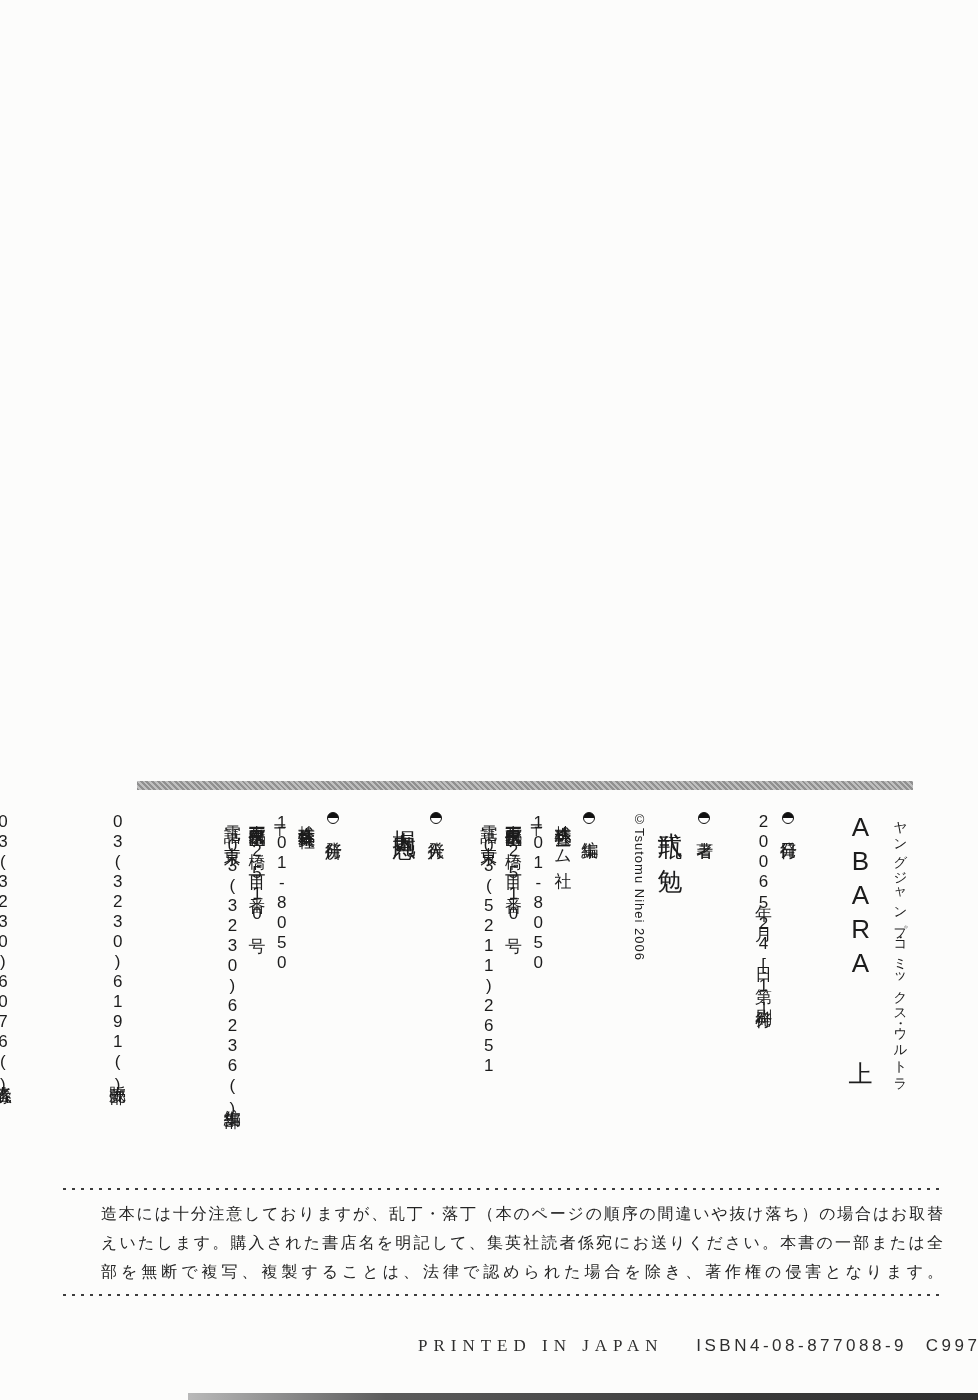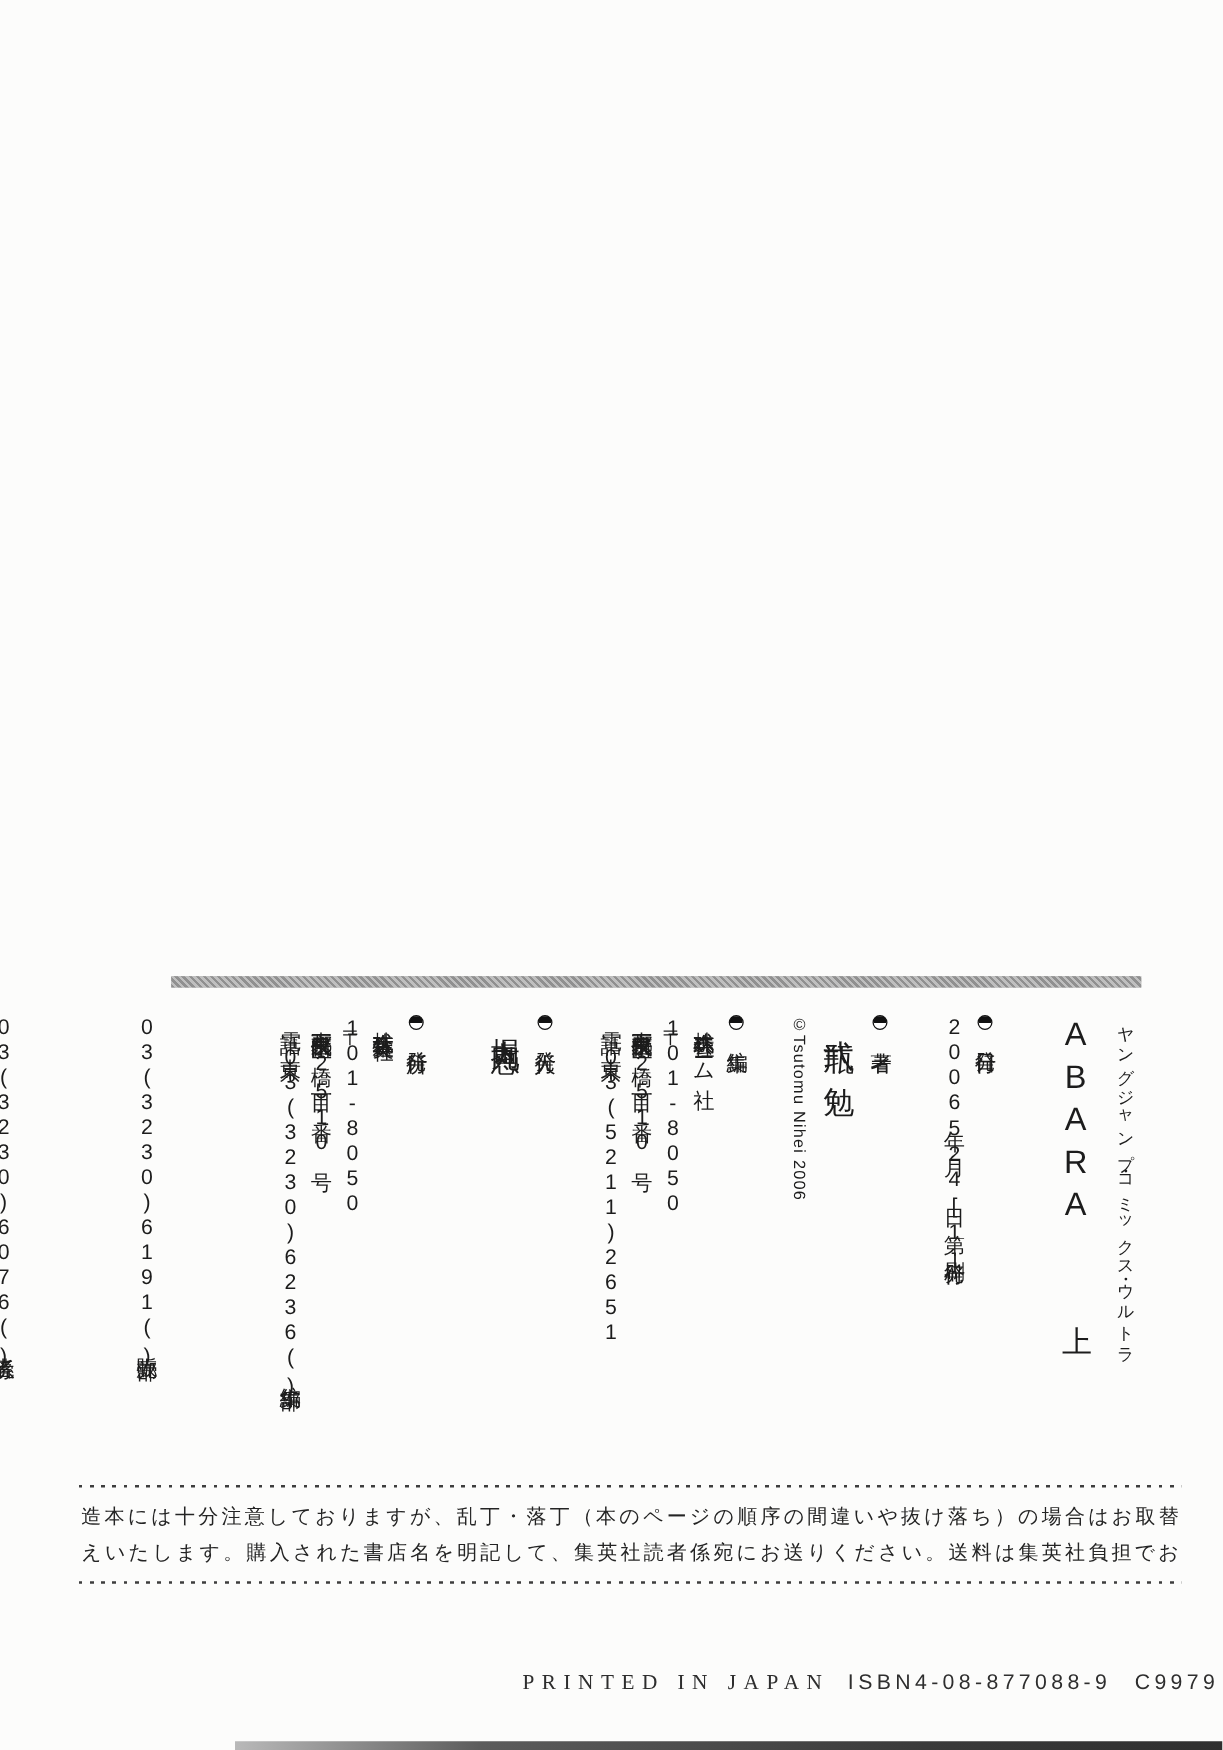--- a/index.html
+++ b/index.html
@@ -55,31 +55,31 @@
     position:absolute; left:63px; top:1188px; width:882px;
     color:#242424;
   }
   .dash-line {
     height:2px; width:100%;
     background:repeating-linear-gradient(to right,#3d3d3d 0 3px,transparent 3px 9px);
   }
   .notice-body { padding:9px 2px 8px 2px; }
   .notice-line {
     font-size:16px; line-height:29px;
-    text-align:justify; text-align-last:justify; text-justify:inter-character;
+    text-align:justify; text-align-last:justify; text-justify:inter-character;margin-left:36px;
   }
 
   
   .print-line {
     position:absolute; left:418px; top:1336px;
     font-size:17px; color:#2e2e2e; white-space:nowrap;
     font-family:"Liberation Sans","DejaVu Sans",sans-serif;
   }
   .print-line .printed { letter-spacing:6px;font-family:Liberation Serif, serif; }
-  .print-line .isbn { letter-spacing:3.5px; margin-left:10px; }
+  .print-line .isbn { letter-spacing:3.5px; margin-left:28px; }
   .print-line .code { letter-spacing:3.5px; margin-left:14px; }
 
   
   .bottom-bar {
     position:absolute; left:188px; right:0; bottom:0; height:7px;
     background:linear-gradient(to right,#b9b9b9,#5c5c5c 25%,#3a3a3a 70%,#2f2f2f);
   }
 </style>
 </head>
 <body>
@@ -128,21 +128,22 @@
   <div class="col m4">電話 東京03(3230)6236(編集部)</div>
   <div class="col m4 indent-phone">03(3230)6191(販売部)</div>
   <div class="col m4 indent-phone">03(3230)6076(読者係)</div>
 
 </div>
 
 <div class="notice">
   <div class="dash-line"></div>
   <div class="notice-body">
     <div class="notice-line">造本には十分注意しておりますが、乱丁・落丁（本のページの順序の間違いや抜け落ち）の場合はお取替</div>
-    <div class="notice-line">えいたします。購入された書店名を明記して、集英社読者係宛にお送りください。送料は集英社負担でお</div>
+    <div class="notice-line">えいたします。購入された書店名を明記して、集英社読者係宛にお送りください。本書の一部または全</div>
+    <div class="notice-line">部を無断で複写、複製することは、法律で認められた場合を除き、著作権の侵害となります。</div>
   </div>
   <div class="dash-line"></div>
 </div>
 
 <div class="print-line">
   <span class="printed">PRINTED IN JAPAN</span>
   <span class="isbn">ISBN4-08-877088-9</span>
   <span class="code">C9979</span>
 </div>
 

